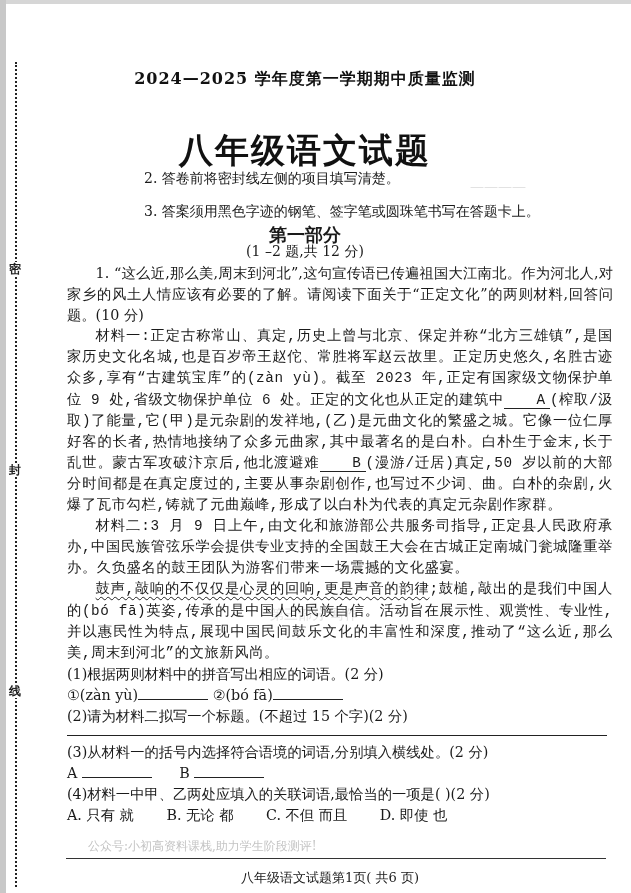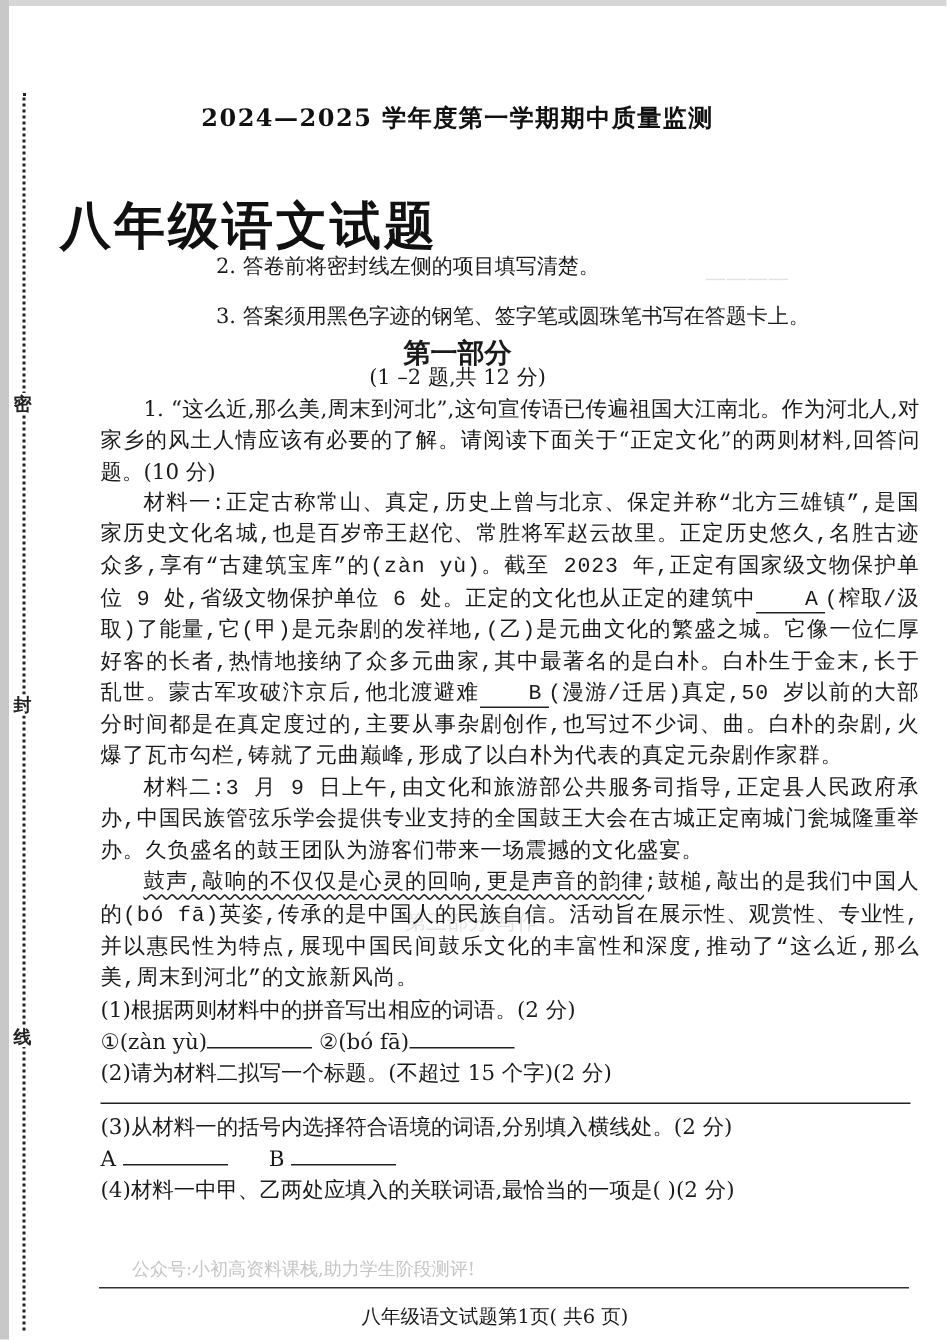--- a/index.html
+++ b/index.html
@@ -24,21 +24,21 @@
   }
   .seal-char {
     position: absolute; left: 9px; font-size: 12px; font-weight: bold;
     background: #fff; line-height: 14px; color: #222;
   }
   .exam-title {
     position: absolute; left: 40px; top: 58px; width: 530px; text-align: center;
     font-size: 16px; letter-spacing: 1px; color: #111;
   }
   .subject-title {
-    position: absolute; left: 40px; top: 100px; width: 530px; 
+    position: absolute; left: 40px; top: 100px; width: 530px; text-align: center;
     font-size: 34px; font-weight: bold; letter-spacing: 2px; color: #111;
   }
   .notice {
     position: absolute; left: 74px; top: 156px; font-size: 14px; line-height: 21px;
   }
   .notice .label { font-weight: bold; }
   .notice .item { display: block; }
   .notice .indent { padding-left: 70px; margin-top: 12px; }
   .part-title {
     position: absolute; left: 40px; top: 223px; width: 530px; text-align: center;
@@ -125,17 +125,23 @@
   <div class="answer-line"></div>
   <p class="para">(3)从材料一的括号内选择符合语境的词语,分别填入横线处。(2 分)</p>
   <p class="para">
     <span>A</span>
     <span class="blank blank-long"></span>
     &nbsp;&nbsp;&nbsp;&nbsp;
     <span>B</span>
     <span class="blank blank-long"></span>
   </p>
   <p class="para">(4)材料一中甲、乙两处应填入的关联词语,最恰当的一项是(     )(2 分)</p>
+  <p class="para options">
+    <span>A. 只有 就</span>
+    <span>B. 无论 都</span>
+    <span>C. 不但 而且</span>
+    <span>D. 即使 也</span>
+  </p>
 </div>
 
 <div class="watermark">公众号:小初高资料课栈,助力学生阶段测评!</div>
 <div class="bottom-rule"></div>
 <div class="footer">八年级语文试题第1页( 共6 页)</div>
 
 </body></html>

